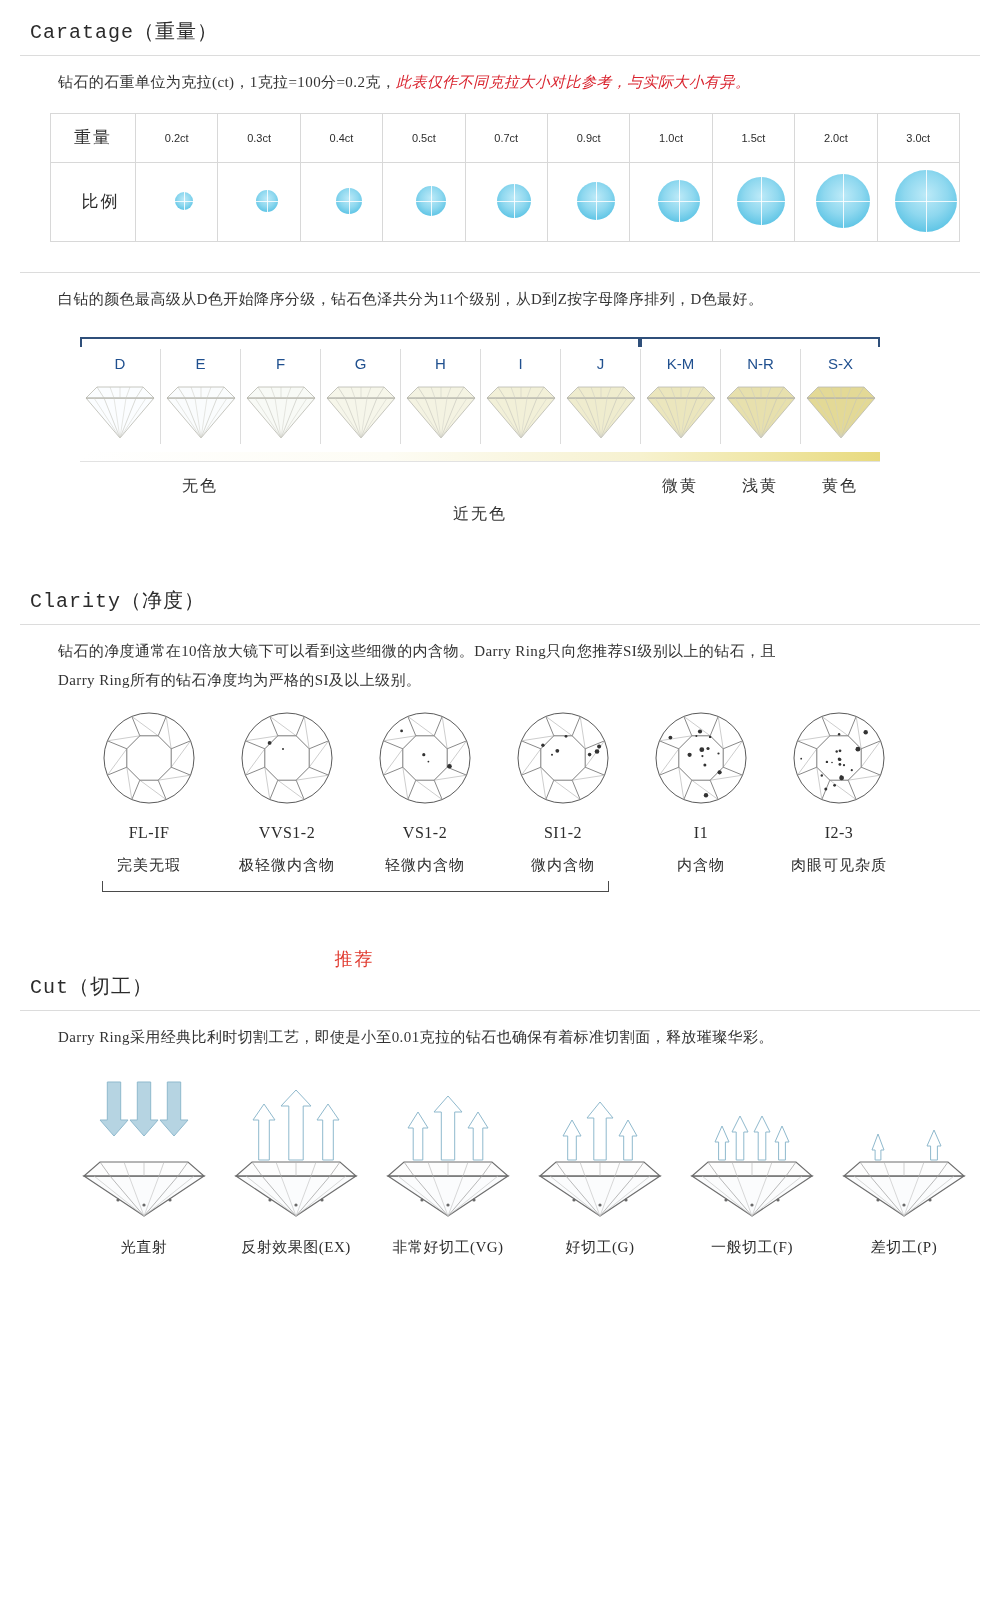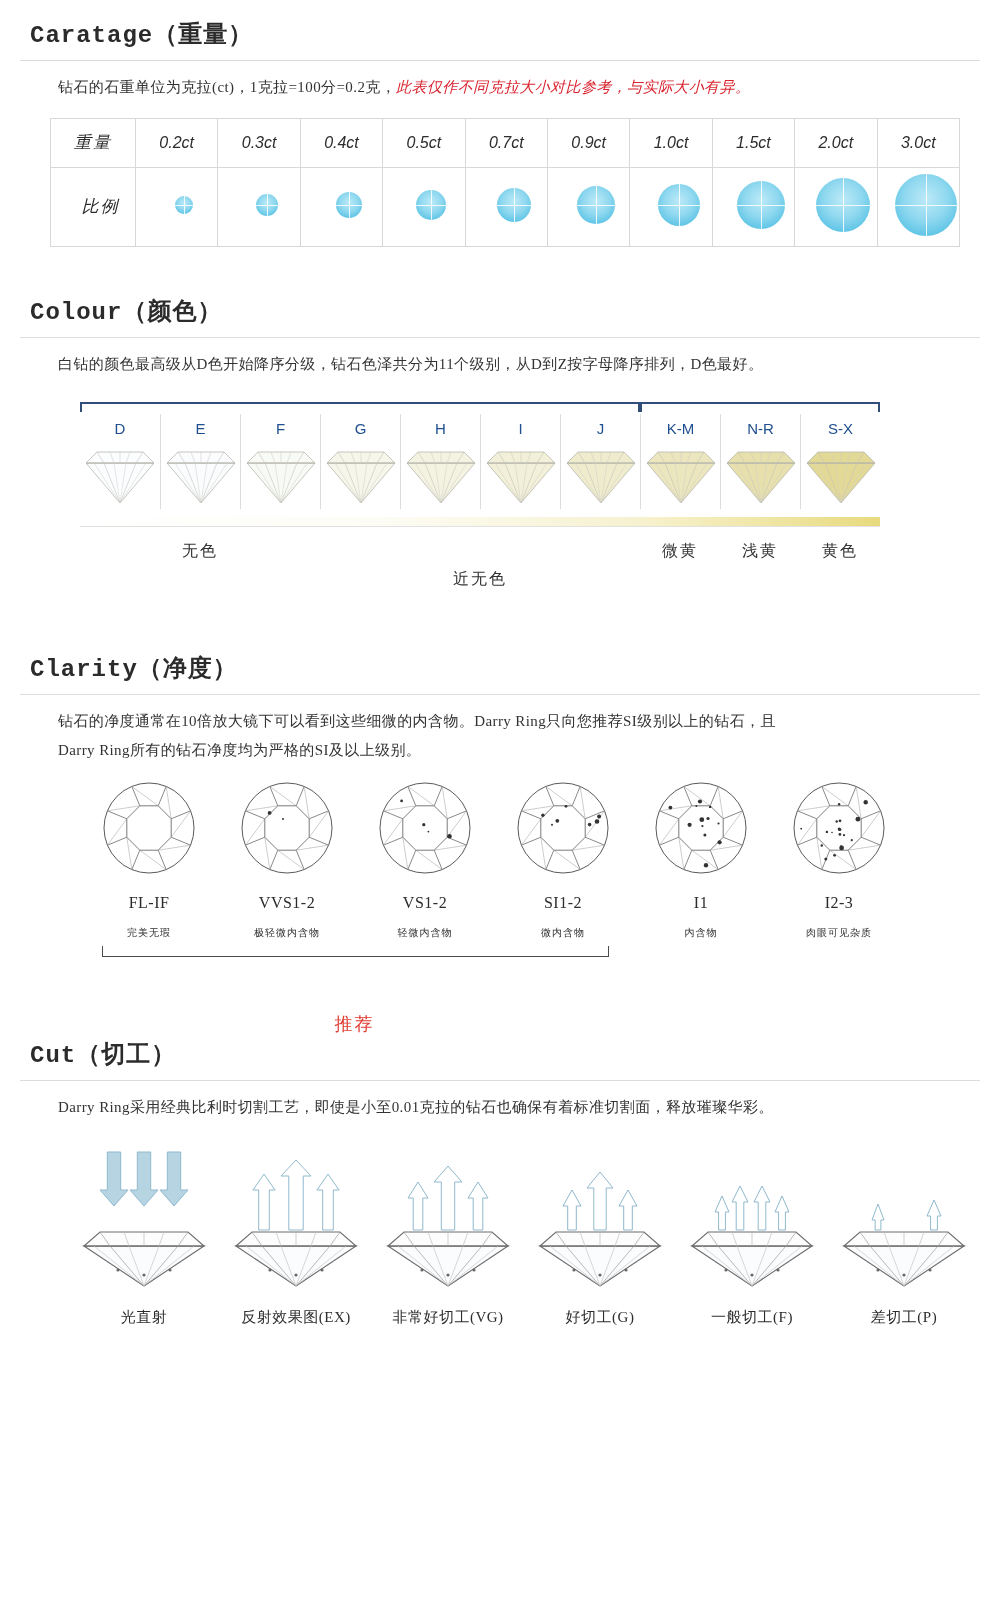--- a/index.html
+++ b/index.html
@@ -16,25 +16,25 @@
   }
   .page {
     width: 1000px;
     position: relative;
   }
   .section {
     padding: 0 20px;
   }
   .section-title {
     font-family: "Liberation Mono", monospace;
-    font-size: 24px;
+    font-size: 20px;
     letter-spacing: 1px;
     color: #2b2b2b;
     padding: 18px 0 10px 10px;
-    font-weight: bold;
+    font-weight: normal;
   }
   .divider {
     height: 1px;
     background: #dcdcdc;
     margin: 0 0 0 0;
   }
   .desc {
     font-family: "Liberation Serif", serif;
     font-size: 15px;
     color: #333;
@@ -48,26 +48,25 @@
   }
   
   .carat-wrap {
     padding: 10px 30px 30px 30px;
   }
   table.carat {
     border-collapse: collapse;
     width: 910px;
     margin: 0 auto;
     table-layout: fixed;
-    font-style: italic;
   }
   table.carat td {
     border: 1px solid #d8d8d8;
     text-align: center;
-    font-size: 16px;
+    font-size: 11px;
     font-family: "Liberation Sans", sans-serif;
     color: #2c2c2c;
     height: 46px;
     vertical-align: middle;
   }
   table.carat td.head {
     width: 82px;
     font-size: 17px;
     letter-spacing: 2px;
   }
@@ -149,21 +148,21 @@
   }
   .clarity-item .code {
     font-family: "Liberation Serif", serif;
     font-size: 16px;
     color: #2c2c2c;
     margin-top: 12px;
     letter-spacing: 0.5px;
   }
   .clarity-item .cn {
     font-family: "Liberation Serif", serif;
-    font-size: 10px;
+    font-size: 15px;
     color: #2c2c2c;
     margin-top: 14px;
     letter-spacing: 1px;
   }
   .recommend-wrap {
     position: relative;
     width: 1000px;
     height: 70px;
   }
   .rec-brace {
@@ -276,21 +275,20 @@
           <td><span class="dia-ico" style="width: 48px; height: 48px;"></span></td>
           <td><span class="dia-ico" style="width: 54px; height: 54px;"></span></td>
           <td><span class="dia-ico" style="width: 62px; height: 62px;"></span></td>
         </tr>
       </tbody>
         </table>
     </div>
   </div>
 
   <div class="section">
-    <div class="section-title">Colour（颜色）</div>
     <div class="divider"></div>
     <div class="desc">白钻的颜色最高级从D色开始降序分级，钻石色泽共分为11个级别，从D到Z按字母降序排列，D色最好。</div>
 
     <div class="colour-chart">
 
       <div style="position:relative;height:12px;">
         <div style="position:absolute;left:0;top:0;width:560px;height:10px;border-top:2px solid #2f4f7a;border-left:2px solid #2f4f7a;border-right:2px solid #2f4f7a;box-sizing:border-box;"></div>
         <div style="position:absolute;left:560px;top:0;width:240px;height:10px;border-top:2px solid #2f4f7a;border-left:2px solid #2f4f7a;border-right:2px solid #2f4f7a;box-sizing:border-box;"></div>
       </div>
 

